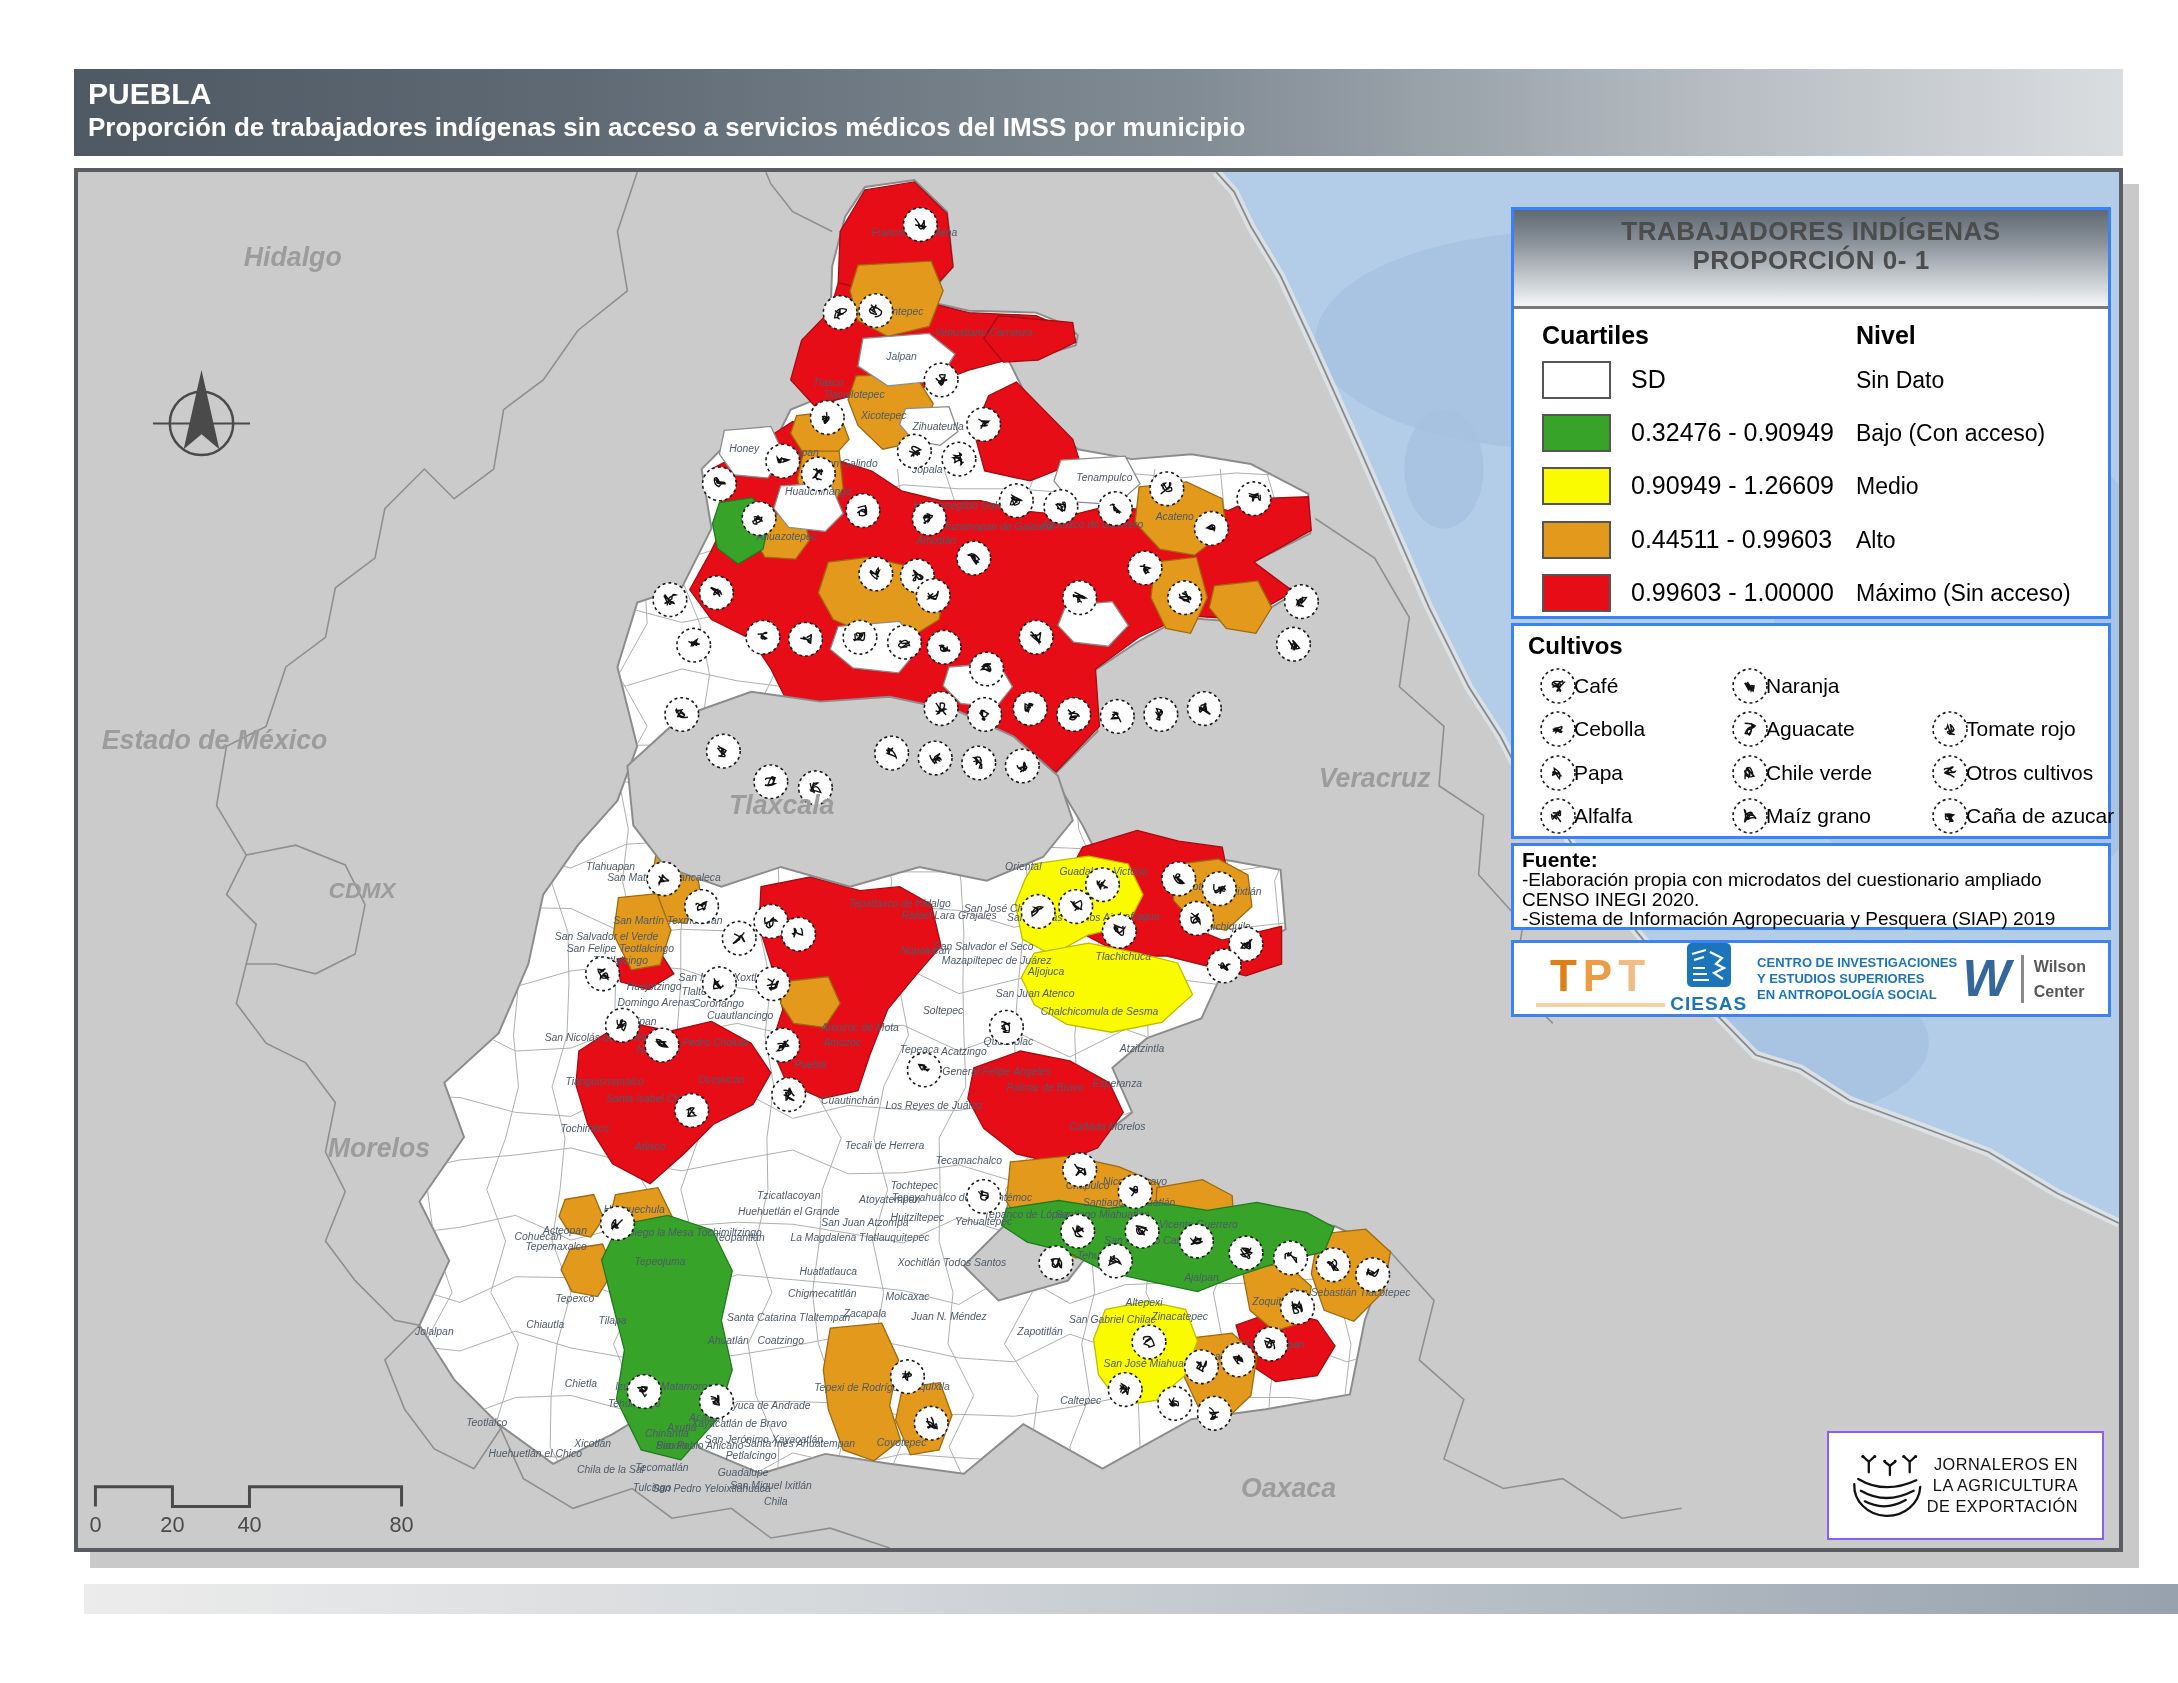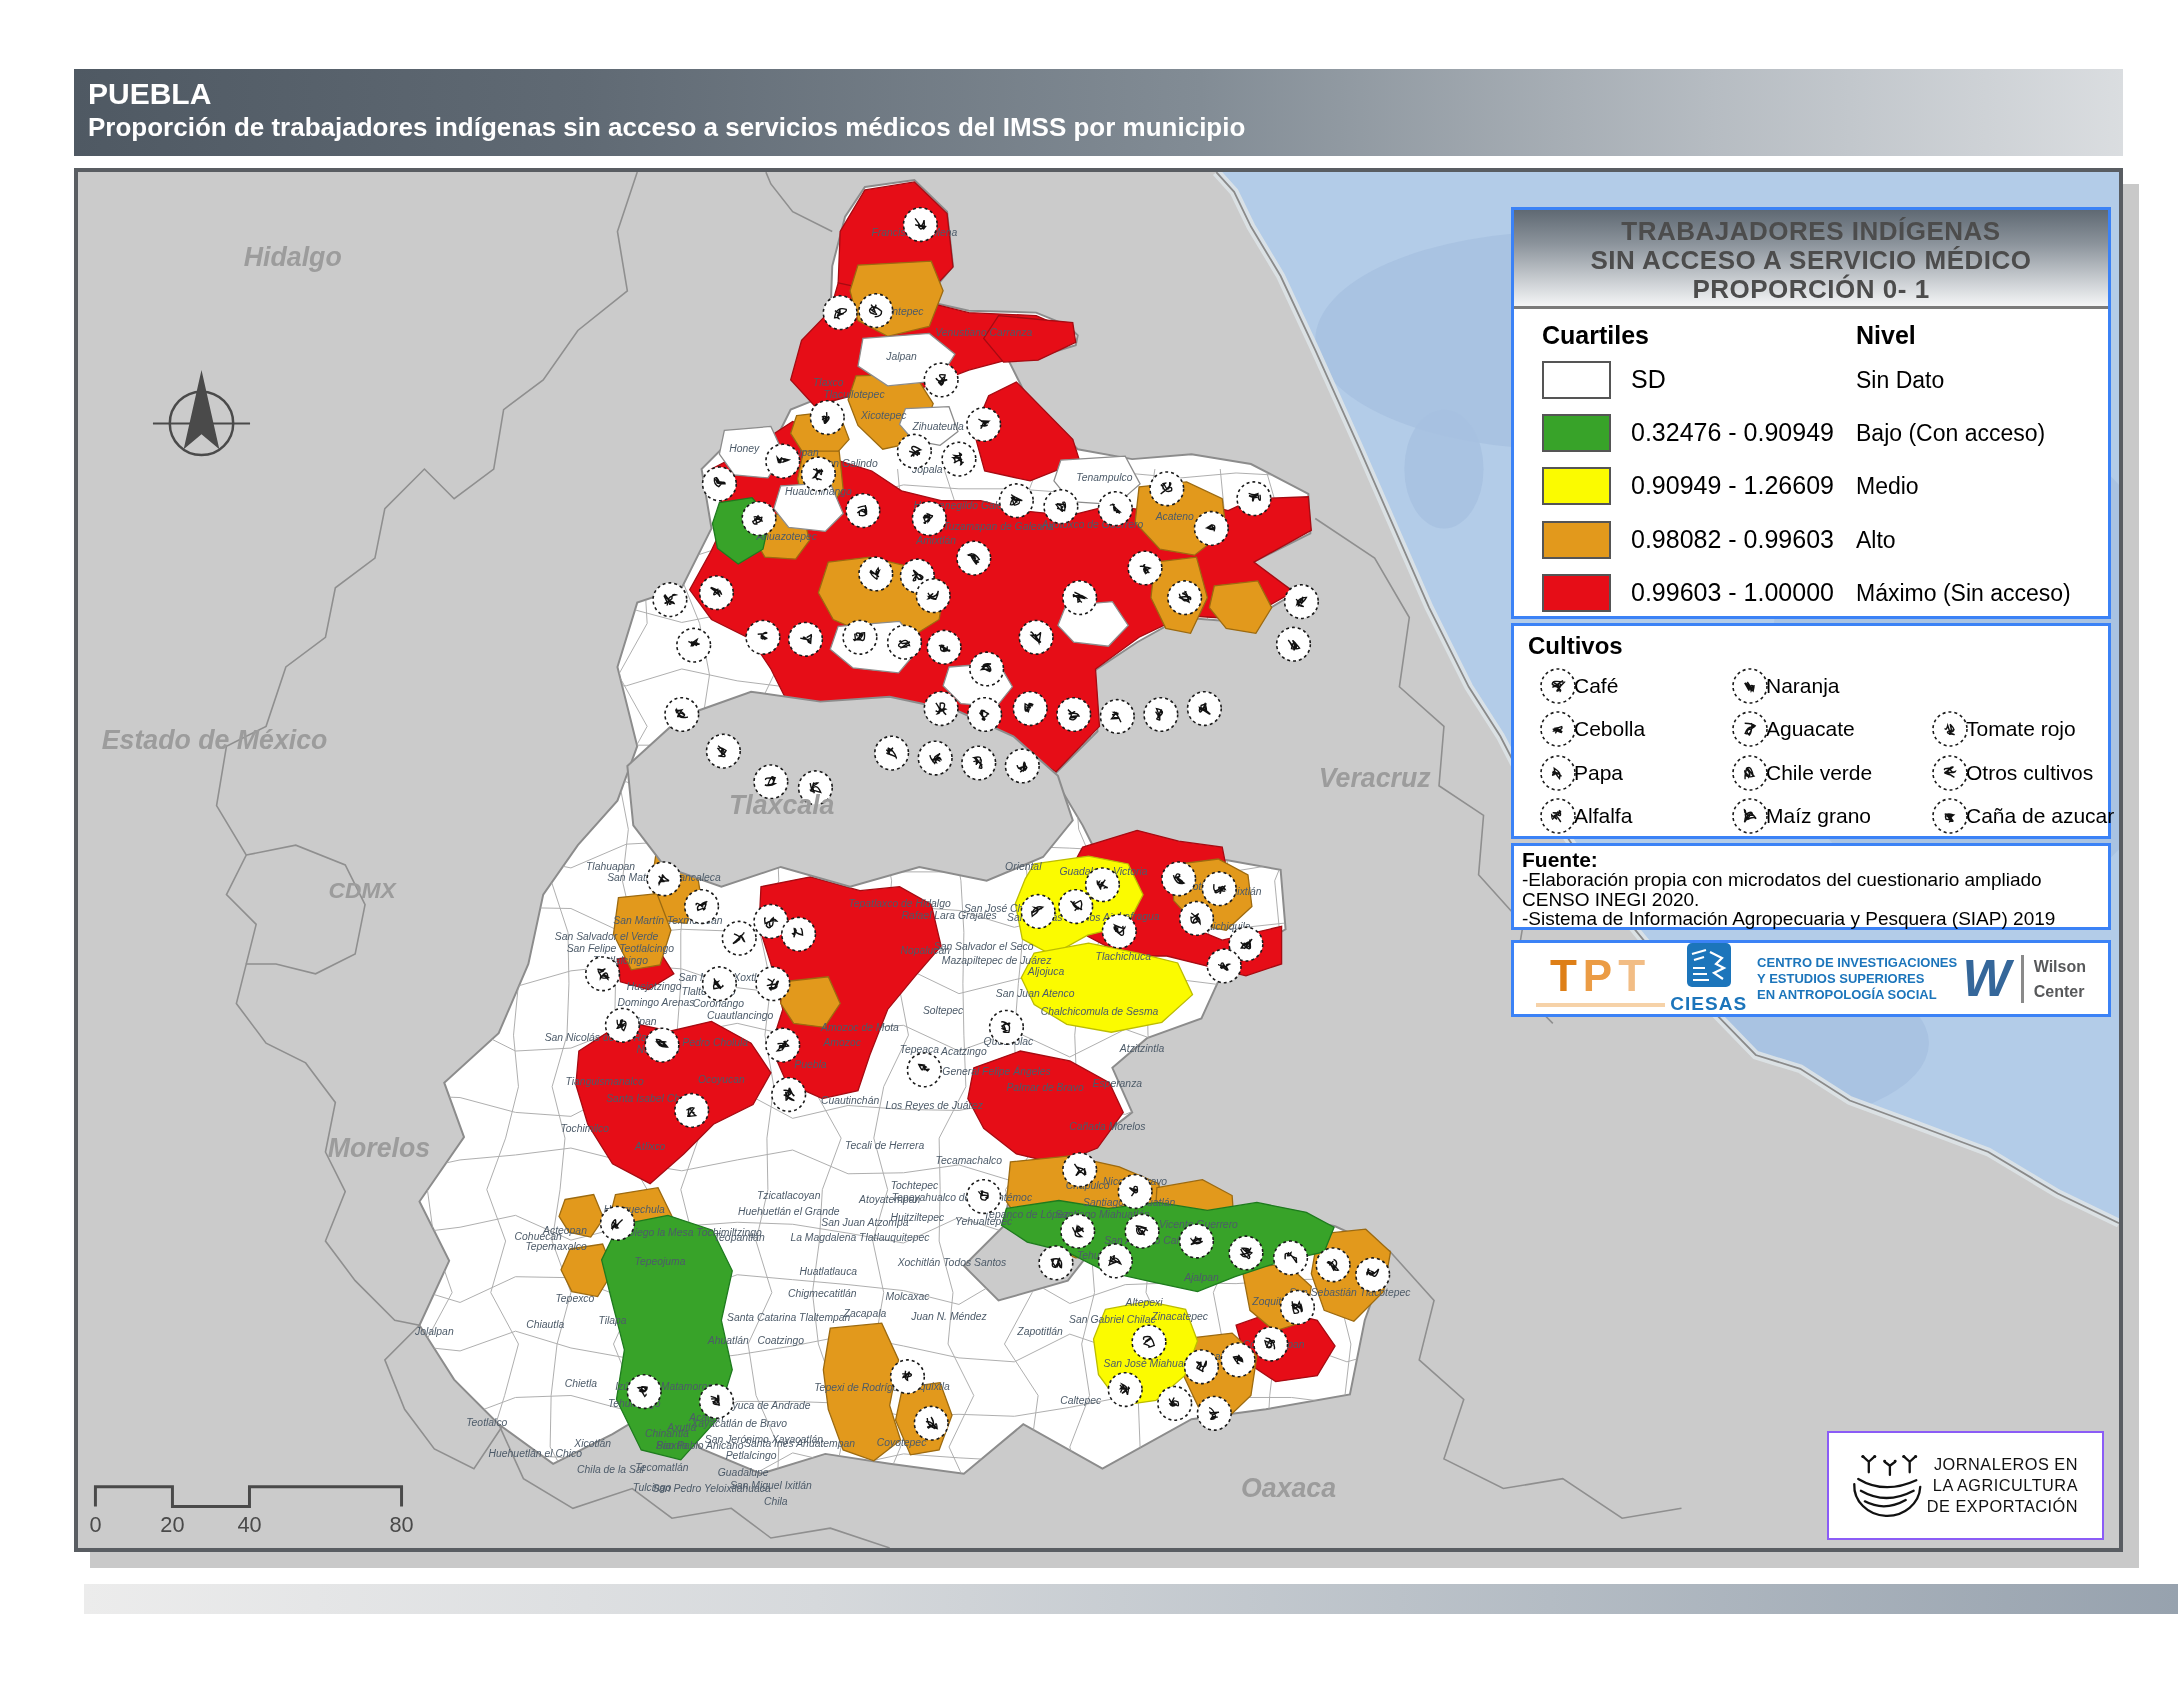--- a/index.html
+++ b/index.html
@@ -763,21 +763,20 @@
       <text id="compass-n" x="55" y="26" text-anchor="middle" font-size="24" fill="#4a4a4a" font-family="Liberation Sans, sans-serif"></text>
       <circle cx="55" cy="76" r="32" fill="none" stroke="#4a4a4a" stroke-width="2.5"></circle>
       <line x1="6" y1="76" x2="104" y2="76" stroke="#4a4a4a" stroke-width="2"></line>
       <polygon points="55,22 73,102 55,87 37,102" fill="#4a4a4a"></polygon>
     </svg>
   </div>
 
   <div id="legendbox" class="infobox">
     <div id="legendhead">
       <div>TRABAJADORES INDÍGENAS</div>
-      <div>SIN ACCESO A SERVICIO MÉDICO</div>
       <div>PROPORCIÓN 0- 1</div>
     </div>
     <div class="leghdr" style="left:28px;top:111px;">Cuartiles</div>
     <div class="leghdr" style="left:342px;top:111px;">Nivel</div>
     <div id="legendrows">
         <div class="legrow" style="top: 147px;">
           <div class="legsw" style="background: rgb(255, 255, 255);"></div>
           <div class="legrange">SD</div>
           <div class="leglevel">Sin Dato</div>
         </div>
@@ -786,21 +785,21 @@
           <div class="legrange">0.32476 - 0.90949</div>
           <div class="leglevel">Bajo (Con acceso)</div>
         </div>
         <div class="legrow" style="top: 253px;">
           <div class="legsw" style="background: rgb(251, 251, 0);"></div>
           <div class="legrange">0.90949 - 1.26609</div>
           <div class="leglevel">Medio</div>
         </div>
         <div class="legrow" style="top: 307px;">
           <div class="legsw" style="background: rgb(226, 153, 28);"></div>
-          <div class="legrange">0.98082 - 0.99603</div>
+          <div class="legrange">0.44511 - 0.99603</div>
           <div class="leglevel">Alto</div>
         </div>
         <div class="legrow" style="top: 360px;">
           <div class="legsw" style="background: rgb(230, 13, 23);"></div>
           <div class="legrange">0.99603 - 1.00000</div>
           <div class="leglevel">Máximo (Sin acceso)</div>
         </div>
       </div>
   </div>
 

